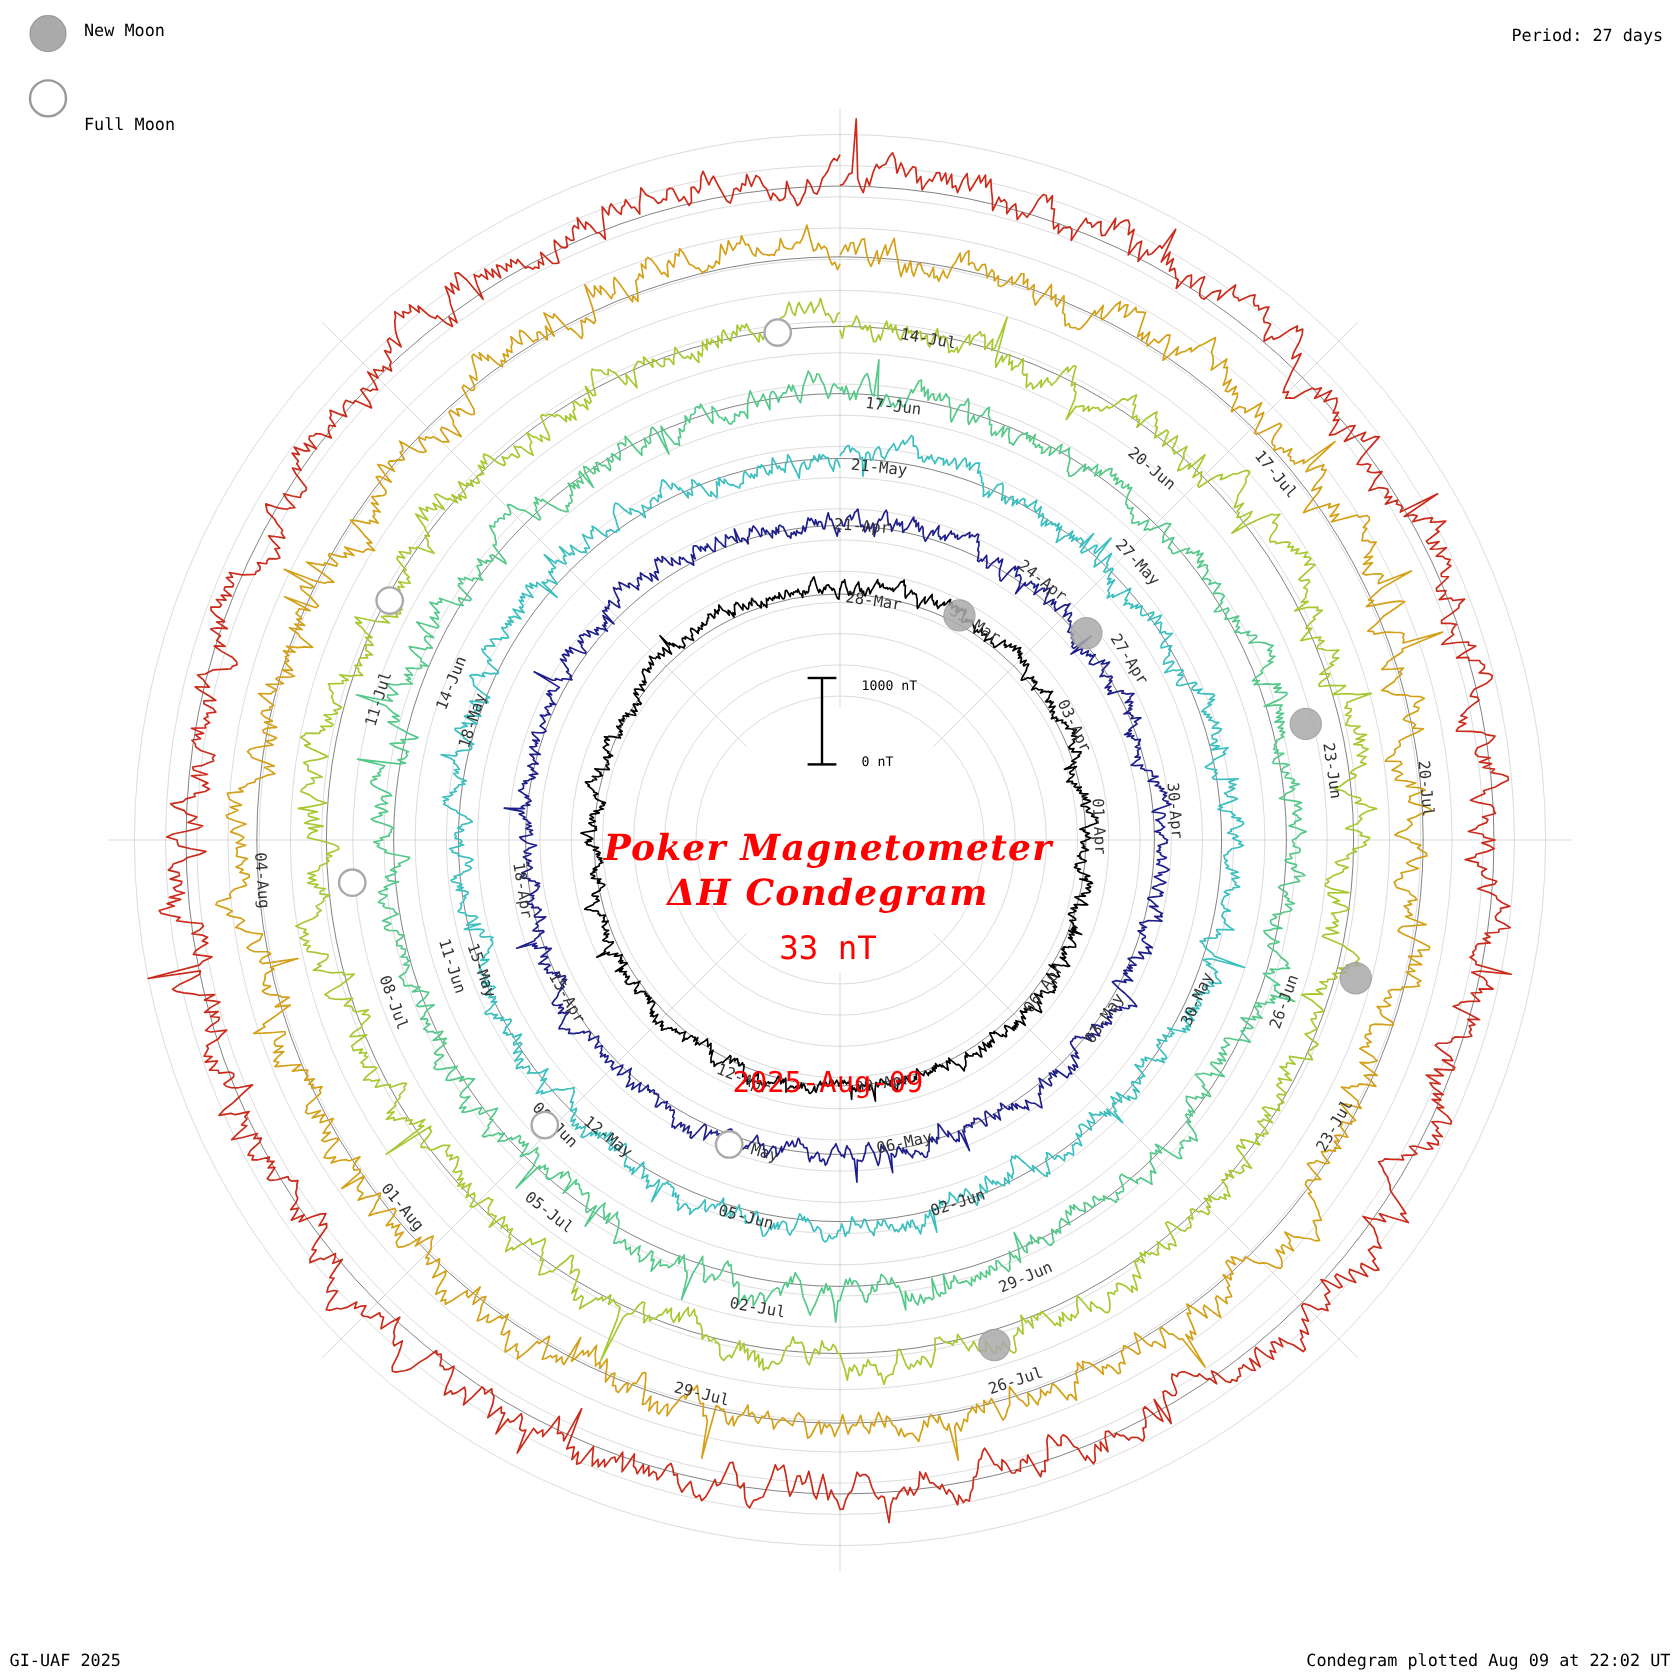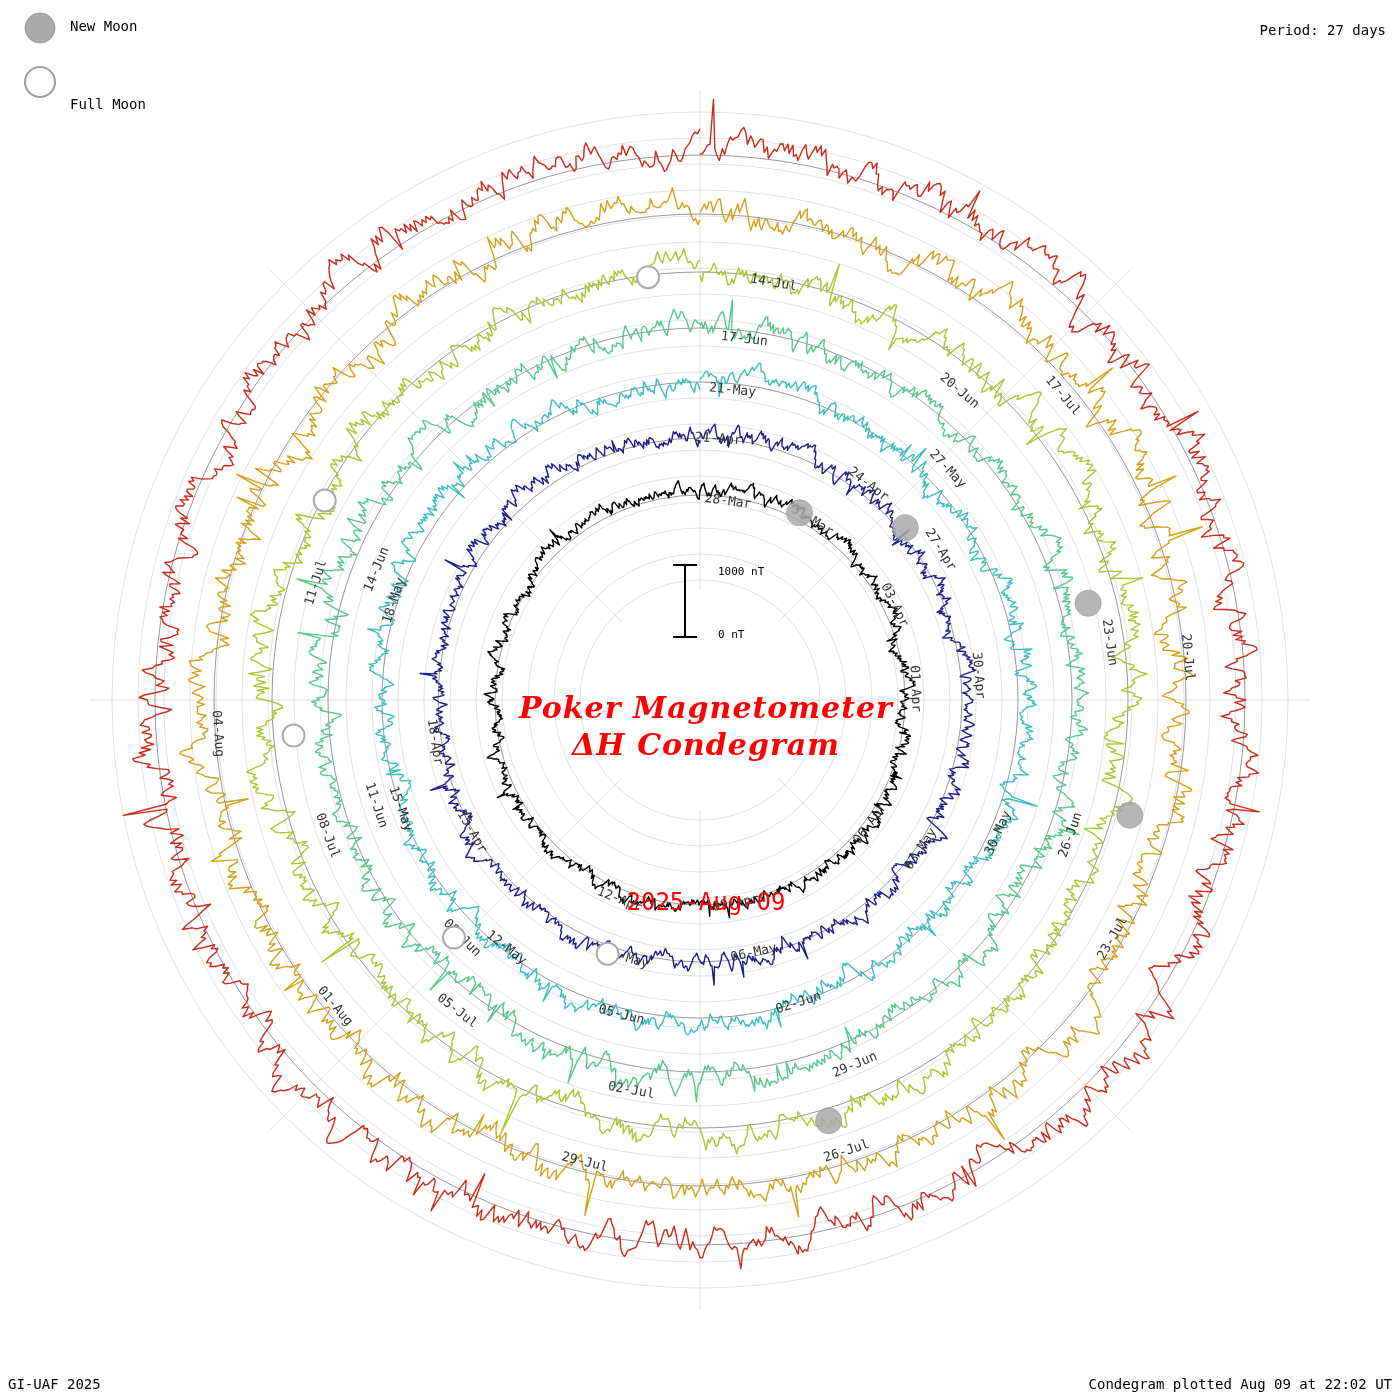--- a/index.html
+++ b/index.html
@@ -56,21 +56,21 @@
   }
   #credit-right {
     position: absolute;
     right: 8px; bottom: 8px;
     font-family: "DejaVu Sans Mono", monospace;
     font-size: 14px;
     color: #000;
   }
   .center-text {
     position: absolute;
-    left: 16px;
+    left: 0;
     width: 1380px;
     text-align: center;
     color: #ff0000;
   }
   #center-title1 {
     top: 690px;
     font-family: "DejaVu Serif", serif;
     font-style: italic;
     font-weight: bold;
     font-size: 30px;
@@ -227,20 +227,21 @@
   <svg style="position:absolute;left:18px;top:10px;width:44px;height:110px">
     <circle cx="22" cy="18" r="15" fill="#aaaaaa" stroke="#999" stroke-width="1"></circle>
     <circle cx="22" cy="72" r="15" fill="#ffffff" stroke="#999999" stroke-width="2"></circle>
   </svg>
   <div class="legend-label" id="legend-new">New Moon</div>
   <div class="legend-label" id="legend-full">Full Moon</div>
   <div id="period-label">Period: 27 days</div>
 
   <div class="center-text" id="center-title1">Poker Magnetometer</div>
   <div class="center-text" id="center-title2">ΔH Condegram</div>
+  <div class="center-text" id="center-value">33 nT</div>
   <div class="center-text" id="center-latest2">2025-Aug-09</div>
 
   <svg style="position:absolute;left:660px;top:555px;width:60px;height:100px">
     <line x1="25" y1="10" x2="25" y2="82" stroke="#000" stroke-width="2"></line>
     <line x1="13" y1="10" x2="37" y2="10" stroke="#000" stroke-width="2"></line>
     <line x1="13" y1="82" x2="37" y2="82" stroke="#000" stroke-width="2"></line>
   </svg>
   <div class="scale-text" id="scale-top">1000 nT</div>
   <div class="scale-text" id="scale-bottom">0 nT</div>
 

